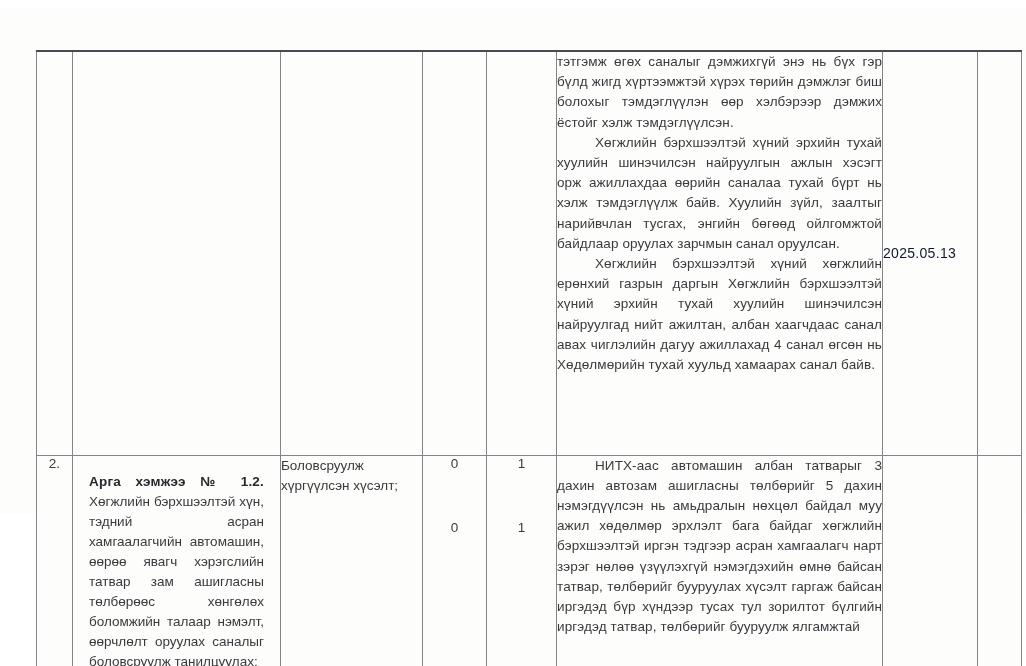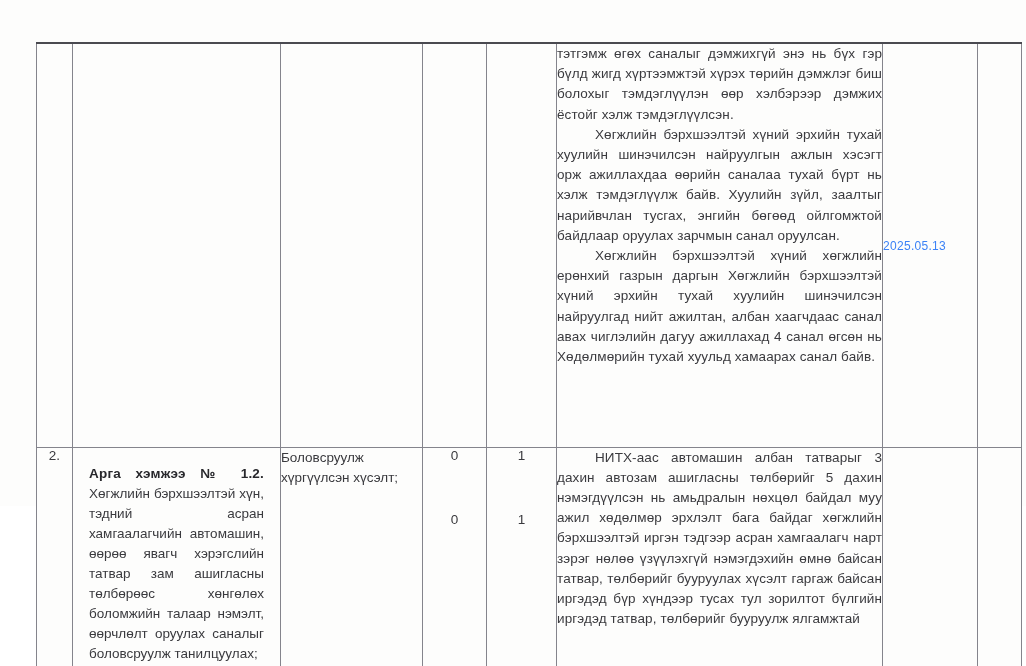--- a/index.html
+++ b/index.html
@@ -10,21 +10,21 @@
     height: 666px;
     overflow: hidden;
   }
   body {
     font-family: "Liberation Sans", "DejaVu Sans", sans-serif;
     color: #3a3a3e;
     position: relative;
   }
   .page {
     position: absolute;
-    left: 0; top: 0;
+    left: 0; top: 8px;
     width: 1026px; height: 506px;
     background: #fdfdfc;
     text-decoration: underline;
   }
   table.doc-table {
     position: absolute;
     left: 36px;
     top: 42px;
     width: 986px;
     height: 589px;
@@ -65,23 +65,23 @@
     text-align: justify;
     letter-spacing: 0.1px;
   }
   .report-cell p.indent { text-indent: 38px; }
 
   .date-cell {
     vertical-align: middle !important;
     padding: 0 2px 0 5px;
   }
   .date-cell .date-text {
-    font-size: 12px;
+    font-size: 14px;
     letter-spacing: 0.3px;
-    color: #3b82f6;
+    color: #0f172a;
   }
 
   .num-cell {
     text-align: center;
     padding-top: 77px;
     font-size: 13.5px;
   }
 
   .activity-cell {
     padding: 6px 7px 4px 8px;

